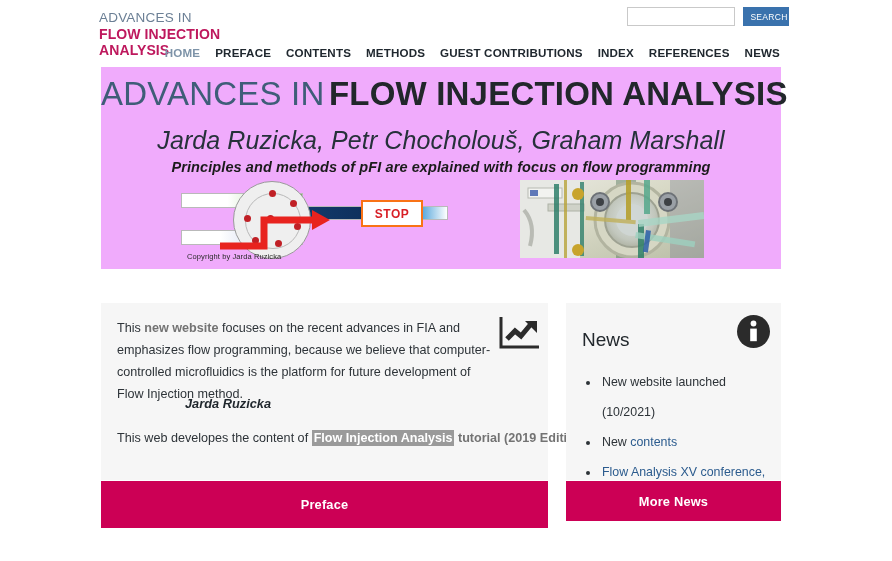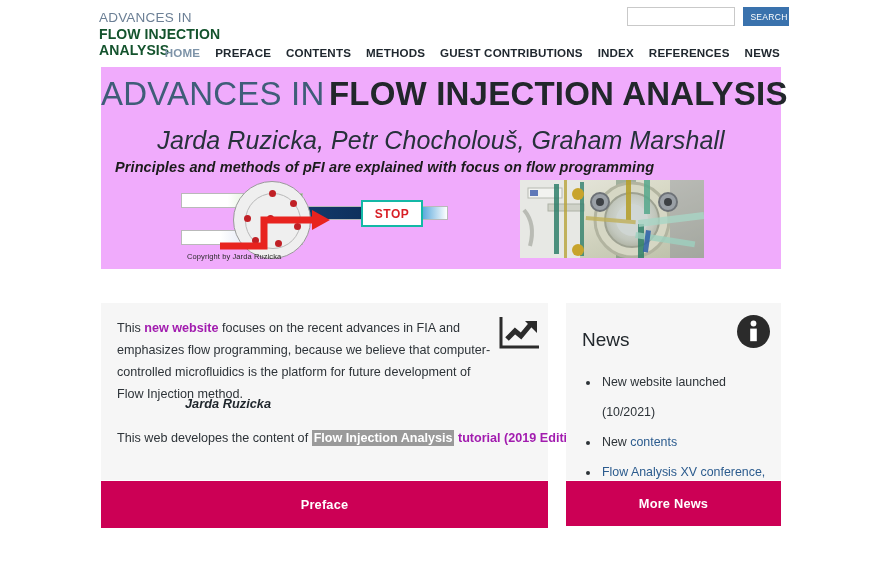--- a/index.html
+++ b/index.html
@@ -25,21 +25,21 @@
   .logo {
     position: absolute; left: 99px; top: 10px;
     line-height: 1.18;
   }
   .logo-line1 {
     font-size: 13.5px; letter-spacing: .2px;
     color: #6b7f95; font-weight: 400;
   }
   .logo-line2, .logo-line3 {
     font-size: 14px; letter-spacing: .1px;
-    color: #14532d; font-weight: 700;
+    color: #be185d; font-weight: 700;
   }
 
   .search-wrap {
     position: absolute; left: 627px; top: 7px;
     display: flex; align-items: stretch; height: 19px;
   }
   .search-input {
     width: 108px; height: 19px;
     border: 1px solid #c9c9c9;
     background: #fff; outline: none;
@@ -91,22 +91,22 @@
     font-size: 33px; font-weight: 700;
     color: #22272b; letter-spacing: .2px;
   }
   .hero-authors {
     position: absolute; left: 0; top: 59px;
     width: 680px; text-align: center;
     font-size: 25px; font-style: italic;
     color: #26313a; letter-spacing: .1px;
   }
   .hero-sub {
-    position: absolute; left: 14px; top: 92px;
-    width: 680px; text-align: left;
+    position: absolute; left: 0; top: 92px;
+    width: 680px; text-align: center;
     font-size: 14.5px; font-weight: 700; font-style: italic;
     color: #1b1b1b; letter-spacing: .1px;
   }
 
   
   .diagram {
     position: absolute; left: 77px; top: 113px;
     width: 275px; height: 82px;
   }
   .dg-tube {
@@ -137,21 +137,21 @@
     width: 56px; height: 56px; border-radius: 50%;
     border: 1px solid #b9b9b9;
   }
   .dg-port {
     position: absolute; width: 7px; height: 7px;
     border-radius: 50%; background: #c02026;
   }
   .dg-stop {
     position: absolute; left: 183px; top: 20px;
     width: 62px; height: 27px;
-    border: 2px solid #14b8a6; background: #ffffff;
+    border: 2px solid #f97316; background: #ffffff;
     display: flex; align-items: center; justify-content: center;
     font-size: 12px; font-weight: 700; color: #d81f26;
     letter-spacing: .5px;
   }
   .dg-arrowpath {
     position: absolute; left: 40px; top: 26px;
     width: 125px; height: 46px;
   }
   .dg-caption {
     position: absolute; left: 9px; top: 72px;
@@ -178,21 +178,21 @@
   .card-right {
     left: 566px; top: 303px;
     width: 215px; height: 177px;
   }
   .lc-text {
     position: absolute; left: 16px; top: 14px;
     width: 378px;
     font-size: 12.6px; line-height: 22px;
     color: #2d3338;
   }
-  .lnk { color: #a21caf; font-weight: 700; }
+  .lnk { color: #737373; font-weight: 700; }
   .lc-sign {
     position: absolute; left: 44px; top: 93px;
     font-size: 12.8px; font-weight: 700; font-style: italic;
     color: #1f262c;
     margin-left: 40px;
   }
   .lc-text2 {
     position: absolute; left: 16px; top: 124px;
     width: 420px;
     font-size: 12.6px; line-height: 22px;
@@ -229,21 +229,21 @@
 
   
   .cta {
     position: absolute;
     background: #cc0055;
     display: flex; align-items: center; justify-content: center;
     color: #ffffff; font-size: 12.8px; font-weight: 700;
     cursor: pointer; letter-spacing: .2px;
   }
   .cta-left  { left: 101px; top: 481px; width: 447px; height: 47px; }
-  .cta-right { left: 566px; top: 481px; width: 215px; height: 45px; }
+  .cta-right { left: 566px; top: 481px; width: 215px; height: 40px; }
 </style>
 </head>
 <body>
 
 <div id="page">
 
   <div class="header">
 
     <div class="logo">
       <div class="logo-line1">ADVANCES IN</div>

